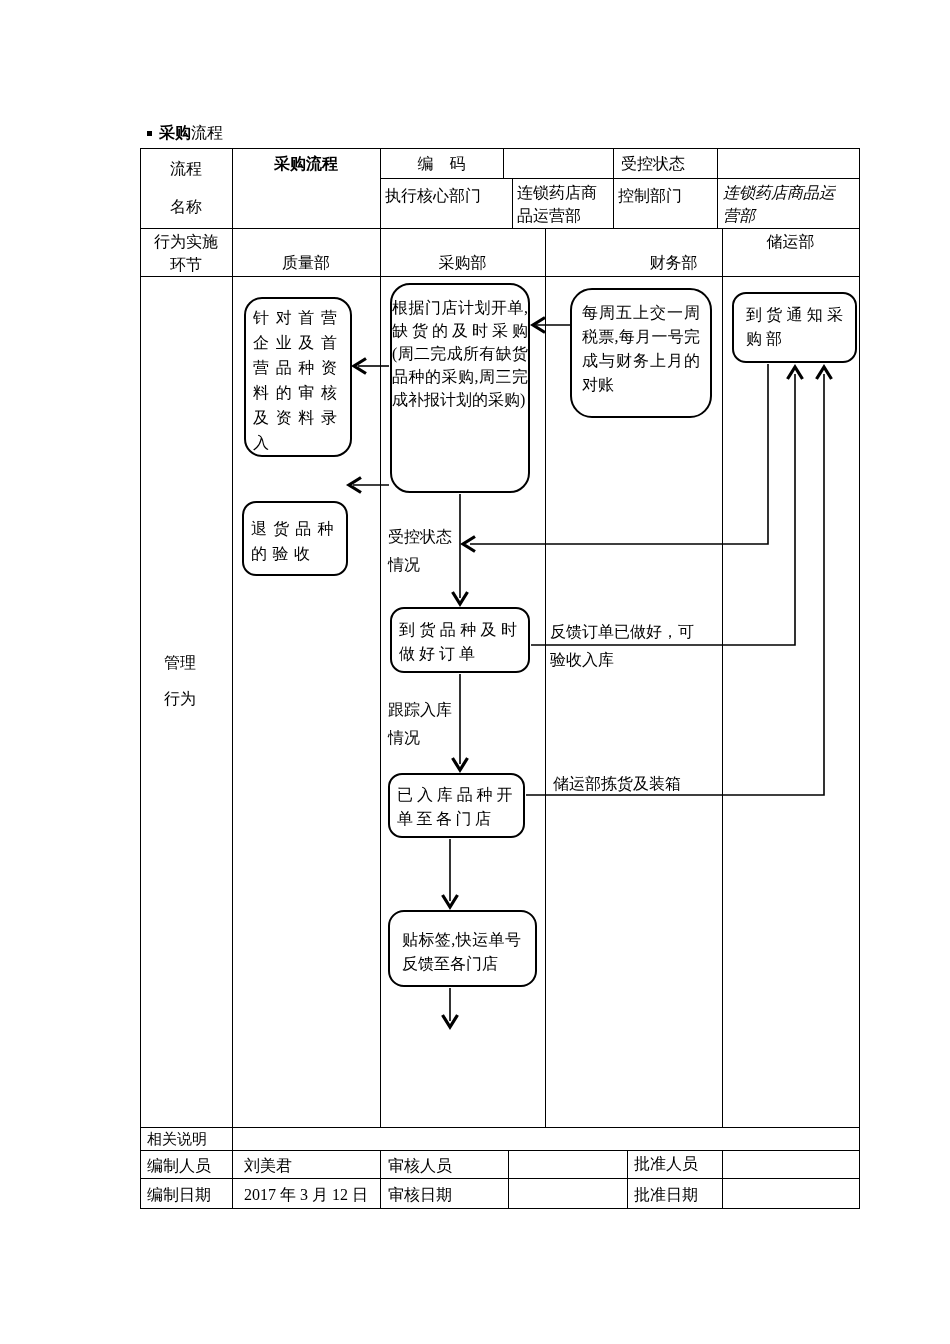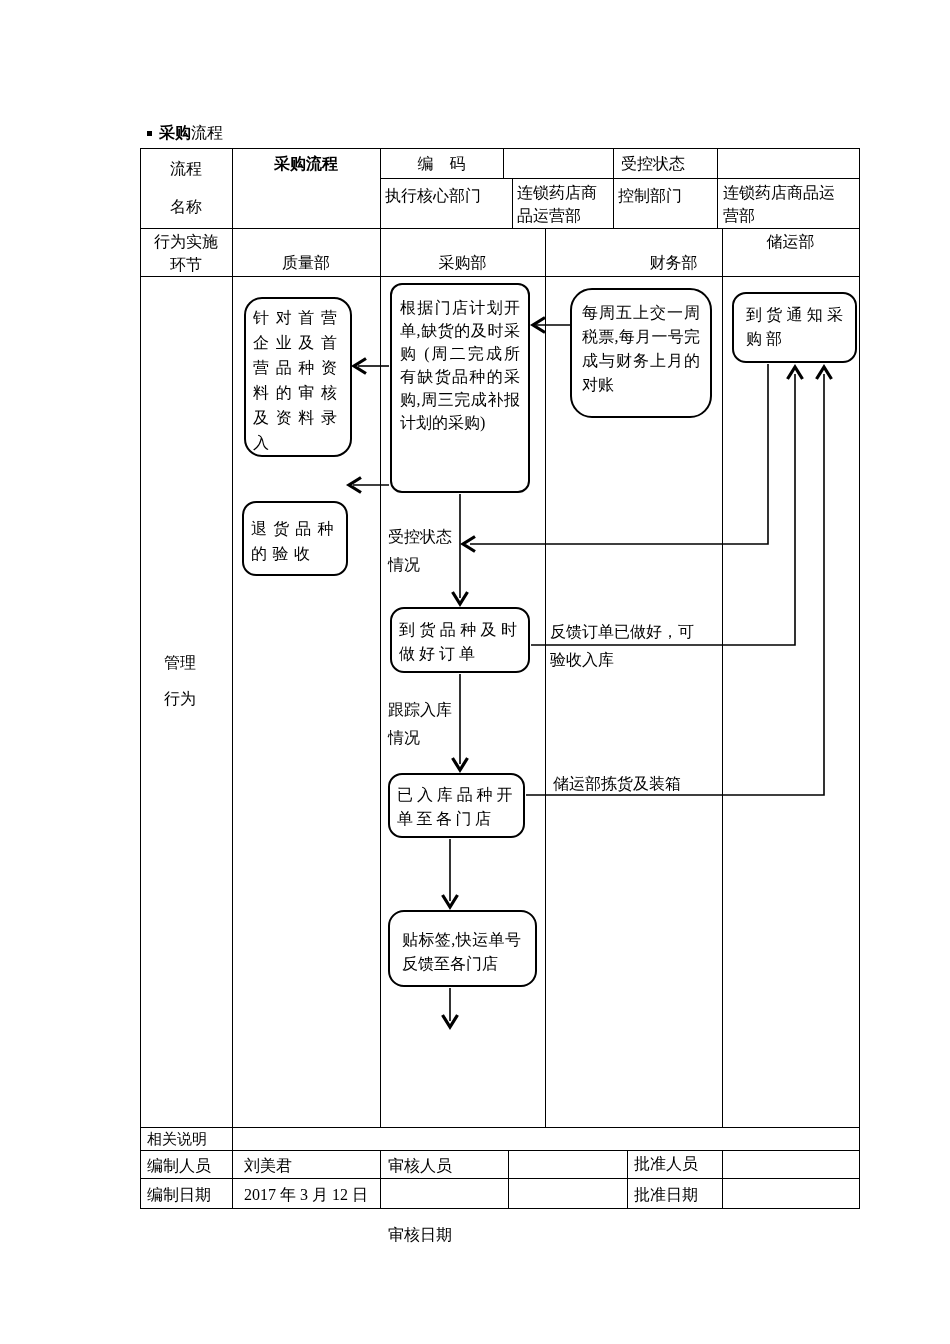--- a/index.html
+++ b/index.html
@@ -84,35 +84,35 @@
 名称</div>
   <div class="cell center bold" style="left:232px;top:152px;width:148px;">采购流程</div>
   <div class="cell center" style="left:380px;top:152px;width:123px;">编　码</div>
   <div class="cell" style="left:508px;top:152px;width:100px;"></div>
   <div class="cell" style="left:621px;top:152px;width:94px;">受控状态</div>
   <div class="cell" style="left:723px;top:152px;width:132px;"></div>
   <div class="cell" style="left:385px;top:184px;width:125px;">执行核心部门</div>
   <div class="cell" style="left:517px;top:181px;width:94px;">连锁药店商
 品运营部</div>
   <div class="cell" style="left:618px;top:184px;width:96px;">控制部门</div>
-  <div class="cell" style="left:723px;top:181px;width:133px;">连锁药店商品运
+  <div class="cell" style="left:723px;top:181px;width:133px;font-style:italic;">连锁药店商品运
 营部</div>
 
   <div class="cell center" style="left:140px;top:230px;width:92px;">行为实施
 环节</div>
   <div class="cell center" style="left:232px;top:251px;width:148px;">质量部</div>
   <div class="cell center" style="left:380px;top:251px;width:165px;">采购部</div>
   <div class="cell center" style="left:545px;top:251px;width:177px;padding-left:40px;">财务部</div>
   <div class="cell center" style="left:722px;top:230px;width:137px;">储运部</div>
 
   <div class="cell" style="left:164px;top:645px;width:68px;line-height:36px;">管理
 行为</div>
 
   <div class="fbox" style="left:244px;top:297px;width:108px;height:160px;border-radius:18px;padding:6px 7px;letter-spacing:6px;line-height:25px;">针对首营企业及首营品种资料的审核及资料录入</div>
-  <div class="fbox" style="left:390px;top:283px;width:140px;height:210px;border-radius:12px;padding:11px 8px;line-height:23px;">根据门店计划开单,缺货的及时采购 (周二完成所有缺货品种的采购,周三完成补报计划的采购)</div>
+  <div class="fbox" style="left:390px;top:283px;width:140px;height:210px;border-radius:20px;padding:11px 0;line-height:23px;">根据门店计划开单,缺货的及时采购 (周二完成所有缺货品种的采购,周三完成补报计划的采购)</div>
   <div class="fbox" style="left:570px;top:288px;width:142px;height:130px;border-radius:22px;padding:11px 10px;">每周五上交一周税票,每月一号完成与财务上月的对账</div>
   <div class="fbox" style="left:732px;top:292px;width:125px;height:71px;border-radius:14px;padding:9px 8px 9px 12px;letter-spacing:4px;">到货通知采购部</div>
   <div class="fbox" style="left:242px;top:475px;width:106px;height:75px;border-radius:14px;padding:13px 7px;letter-spacing:5.5px;line-height:25px;margin-top:26px;">退货品种的验收</div>
   <div class="fbox" style="left:390px;top:607px;width:140px;height:66px;border-radius:14px;padding:9px 7px;letter-spacing:4px;">到货品种及时做好订单</div>
   <div class="fbox" style="left:388px;top:773px;width:137px;height:65px;border-radius:14px;padding:8px 7px;letter-spacing:3.5px;">已入库品种开单至各门店</div>
   <div class="fbox" style="left:388px;top:910px;width:149px;height:77px;border-radius:16px;padding:16px 14px 12px 12px;">贴标签,快运单号反馈至各门店</div>
 
   <div class="flbl" style="left:388px;top:523px;">受控状态
 情况</div>
   <div class="flbl" style="left:388px;top:696px;">跟踪入库
@@ -125,18 +125,18 @@
 
   <div class="cell" style="left:147px;top:1154px;width:85px;">编制人员</div>
   <div class="cell" style="left:244px;top:1154px;width:130px;">刘美君</div>
   <div class="cell" style="left:388px;top:1154px;width:115px;">审核人员</div>
   <div class="cell" style="left:513px;top:1154px;width:110px;"></div>
   <div class="cell" style="left:634px;top:1154px;width:85px;font-family:Liberation Mono, monospace;">批准人员</div>
   <div class="cell" style="left:727px;top:1154px;width:128px;"></div>
 
   <div class="cell" style="left:147px;top:1183px;width:85px;">编制日期</div>
   <div class="cell" style="left:244px;top:1183px;width:135px;">2017 年 3 月 12 日</div>
-  <div class="cell" style="left:388px;top:1183px;width:115px;margin-top:40px;">审核日期</div>
+  <div class="cell" style="left:388px;top:1183px;width:115px;">审核日期</div>
   <div class="cell" style="left:513px;top:1183px;width:110px;"></div>
   <div class="cell" style="left:634px;top:1183px;width:85px;">批准日期</div>
   <div class="cell" style="left:727px;top:1183px;width:128px;"></div>
 
 </div>
 
 </body></html>

